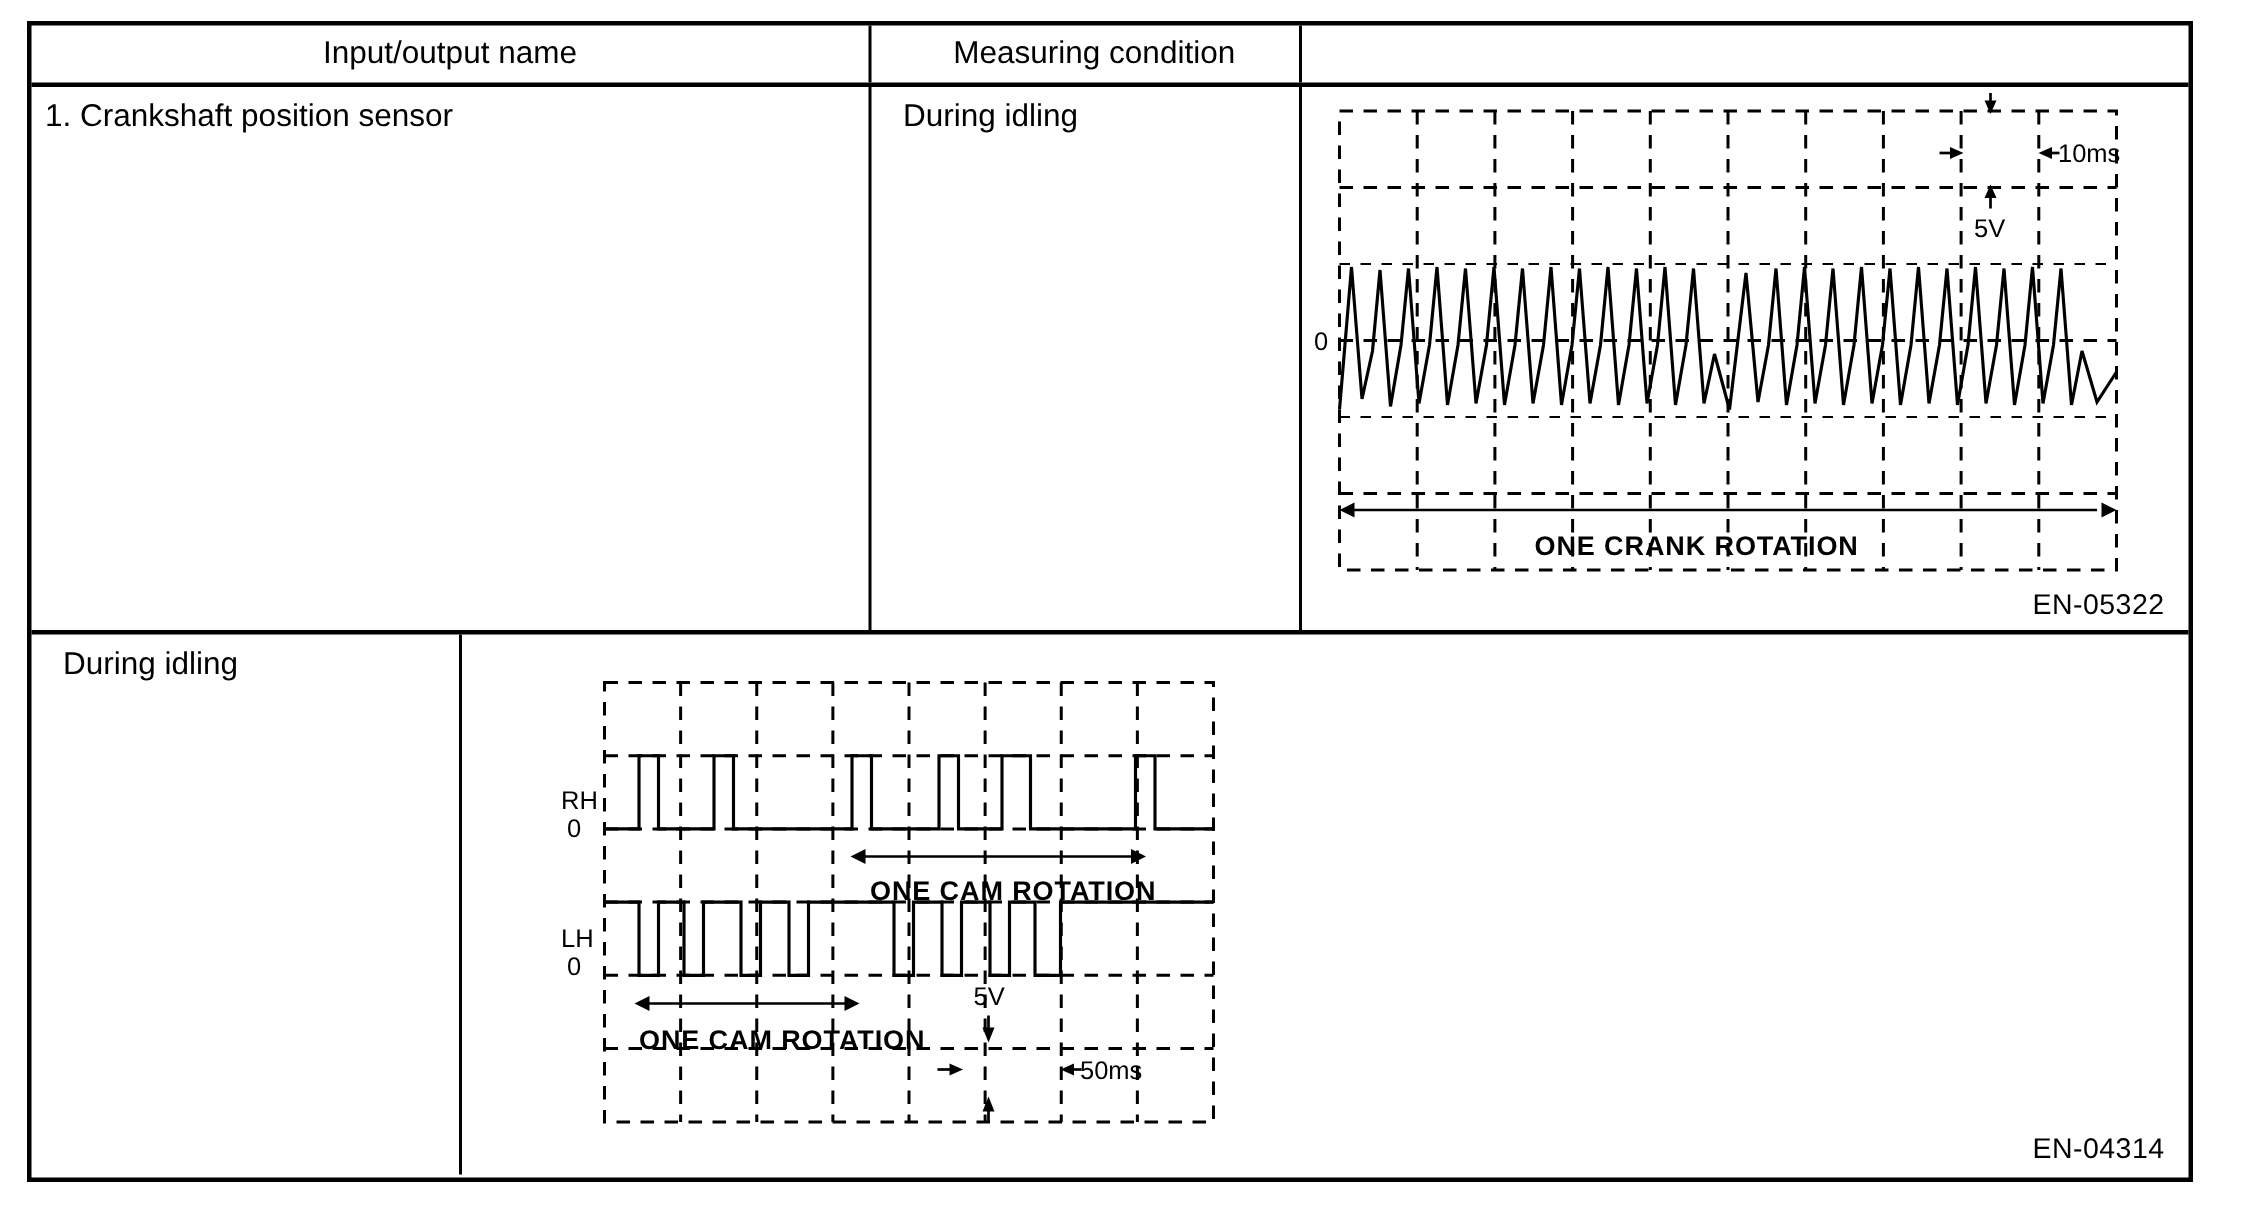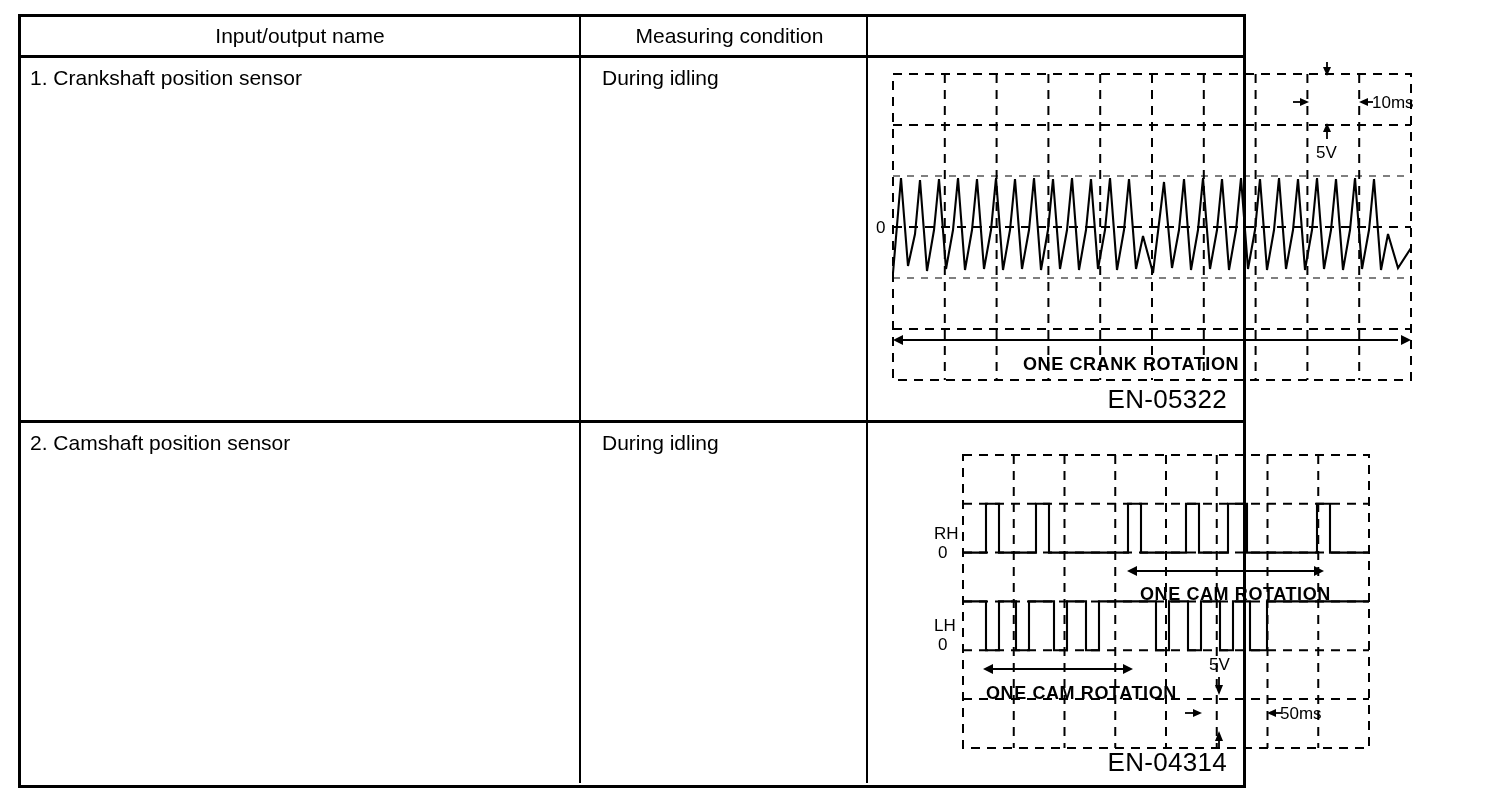--- a/index.html
+++ b/index.html
@@ -1,37 +1,37 @@
 <!DOCTYPE html>
 <html><head>
 <meta charset="utf-8">
 <style>
   html,body{margin:0;padding:0;background:#ffffff;}
   body{width:1504px;height:810px;font-family:"Liberation Sans",sans-serif;color:#000;}
 
   .page{position:relative;width:1504px;height:810px;overflow:hidden;}
 
-  .table{position:absolute;left:18px;top:14px;width:1228px;height:774px;
+  .table{position:absolute;left:18px;top:14px;width:1444px;height:774px;
          border:3px solid #000;box-sizing:border-box;display:flex;flex-direction:column;}
 
   .row{display:flex;box-sizing:border-box;}
   .row-head{height:41px;border-bottom:3px solid #000;}
   .row-body-1{height:365px;border-bottom:3px solid #000;}
   .row-body-2{height:360px;}
 
   .cell{box-sizing:border-box;position:relative;}
   .col-name{width:560px;border-right:2px solid #000;}
   .col-cond{width:275px;border-right:2px solid #000;margin-left:12px;}
   .col-wave{flex:1;}
 
   .hdr-txt{font-size:21px;text-align:center;line-height:38px;white-space:nowrap;}
   .cell-txt{font-size:21px;padding:8px 12px 0 9px;white-space:nowrap;}
 
   .scope{position:absolute;left:0;top:0;width:100%;height:100%;}
-  .encode{position:absolute;right:16px;bottom:5px;font-size:26px;letter-spacing:.3px;}
+  .encode{position:absolute;right:16px;bottom:5px;font-size:19px;letter-spacing:.3px;}
 
   svg{display:block;}
   .gridline{stroke:#000;stroke-width:2;fill:none;stroke-dasharray:9 7;}
   .gridline-thin{stroke:#000;stroke-width:1.2;fill:none;stroke-dasharray:7 7;}
   .trace{stroke:#000;stroke-width:2.1;fill:none;stroke-linejoin:miter;stroke-linecap:butt;}
   .arrowline{stroke:#000;stroke-width:1.8;fill:none;}
   .arrowhead{fill:#000;stroke:none;}
   .lbl{font-family:"Liberation Sans",sans-serif;font-size:17px;fill:#000;}
   .lbl-bold{font-family:"Liberation Sans",sans-serif;font-size:18px;font-weight:bold;fill:#000;letter-spacing:.6px;}
 </style>
@@ -140,23 +140,20 @@
               <polygon class="arrowhead" points="543,282 533,277 533,287"></polygon>
               <text class="lbl-bold" x="155" y="312">ONE CRANK ROTATION</text>
             </g>
           </svg>
         </div>
         <div class="encode">EN-05322</div>
       </div>
     </div>
 
     <div class="row row-body-2">
-      <div class="cell col-name">
-        <div class="cell-txt">2. Camshaft position sensor</div>
-      </div>
       <div class="cell col-cond">
         <div class="cell-txt">During idling</div>
       </div>
       <div class="cell col-wave">
         <div class="scope">
           <svg width="606" height="357" viewBox="0 0 606 357">
 
             <g>
               <rect x="95" y="32" width="406" height="293" class="gridline"></rect>
               <line x1="145.75" y1="32" x2="145.75" y2="325" class="gridline"></line>

